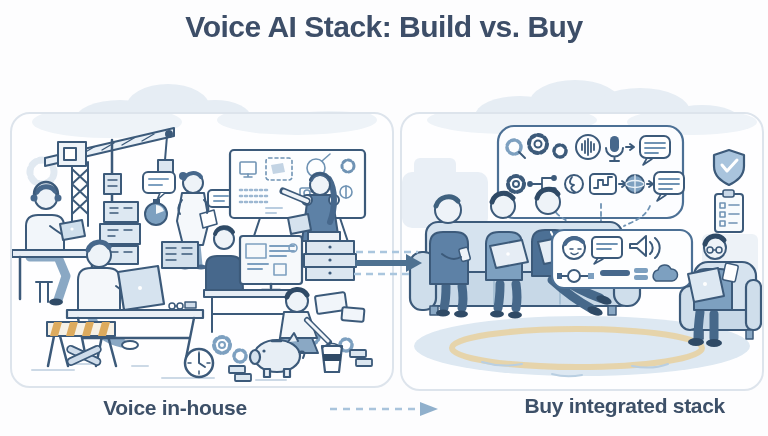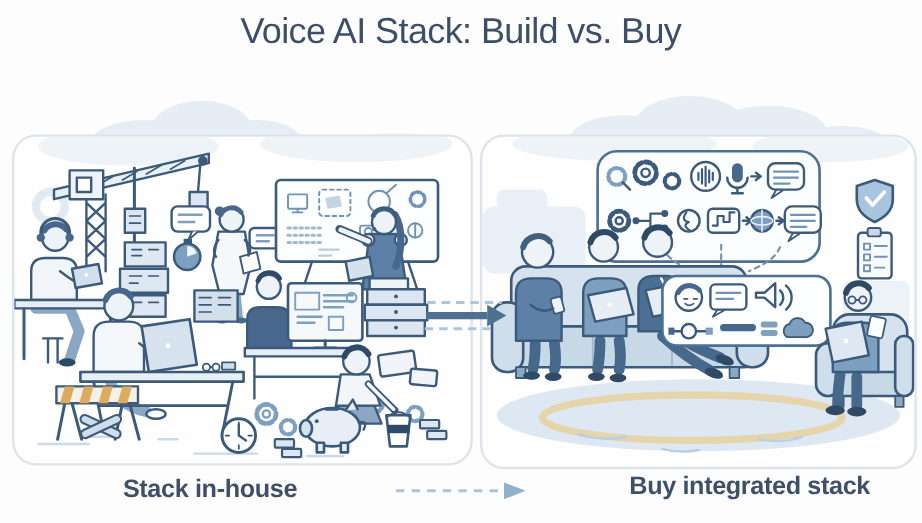--- a/index.html
+++ b/index.html
@@ -3,21 +3,21 @@
 <meta charset="utf-8">
 <style>
   html,body{margin:0;padding:0;}
   body{
     width:768px;height:436px;position:relative;overflow:hidden;
     background:#fdfdfe;
     font-family:"Liberation Sans","DejaVu Sans",sans-serif;
   }
   .title{
     position:absolute;top:10px;left:0;width:768px;text-align:center;
-    font-size:30px;font-weight:400;color:#3d4e68;letter-spacing:-0.5px;
+    font-size:30px;font-weight:700;color:#3d4e68;letter-spacing:-0.5px;
   }
   .clouds{position:absolute;top:62px;left:0;}
   .panel{
     position:absolute;border:2px solid #dde4ec;border-radius:20px;
     background:#fefeff;
   }
   .panel-left{left:10px;top:112px;width:380px;height:272px;}
   .panel-right{left:400px;top:112px;width:360px;height:275px;}
   .panel svg{position:absolute;left:0;top:0;}
   .mid-arrow{position:absolute;left:352px;top:246px;}
@@ -479,18 +479,18 @@
 </svg>
 </div>
 
 <svg class="mid-arrow" width="72" height="34">
   <line x1="4" y1="6" x2="66" y2="6" stroke="#aac6de" stroke-width="2.5" stroke-dasharray="7 5"></line>
   <line x1="2" y1="28" x2="58" y2="28" stroke="#aac6de" stroke-width="2.5" stroke-dasharray="7 5"></line>
   <line x1="3" y1="17" x2="54" y2="17" stroke="#4e7191" stroke-width="6"></line>
   <polygon points="54,8 70,17 54,26" fill="#4e7191"></polygon>
 </svg>
 
-<div class="footer-label footer-left">Stack in-house</div>
+<div class="footer-label footer-left">Voice in-house</div>
 <svg class="footer-arrow" width="116" height="18">
   <line x1="4" y1="9" x2="94" y2="9" stroke="#a9c4dc" stroke-width="2.5" stroke-dasharray="7 6"></line>
   <polygon points="94,2 112,9 94,16" fill="#90b0cc"></polygon>
 </svg>
 <div class="footer-label footer-right">Buy integrated stack</div>
 
 </body></html>

